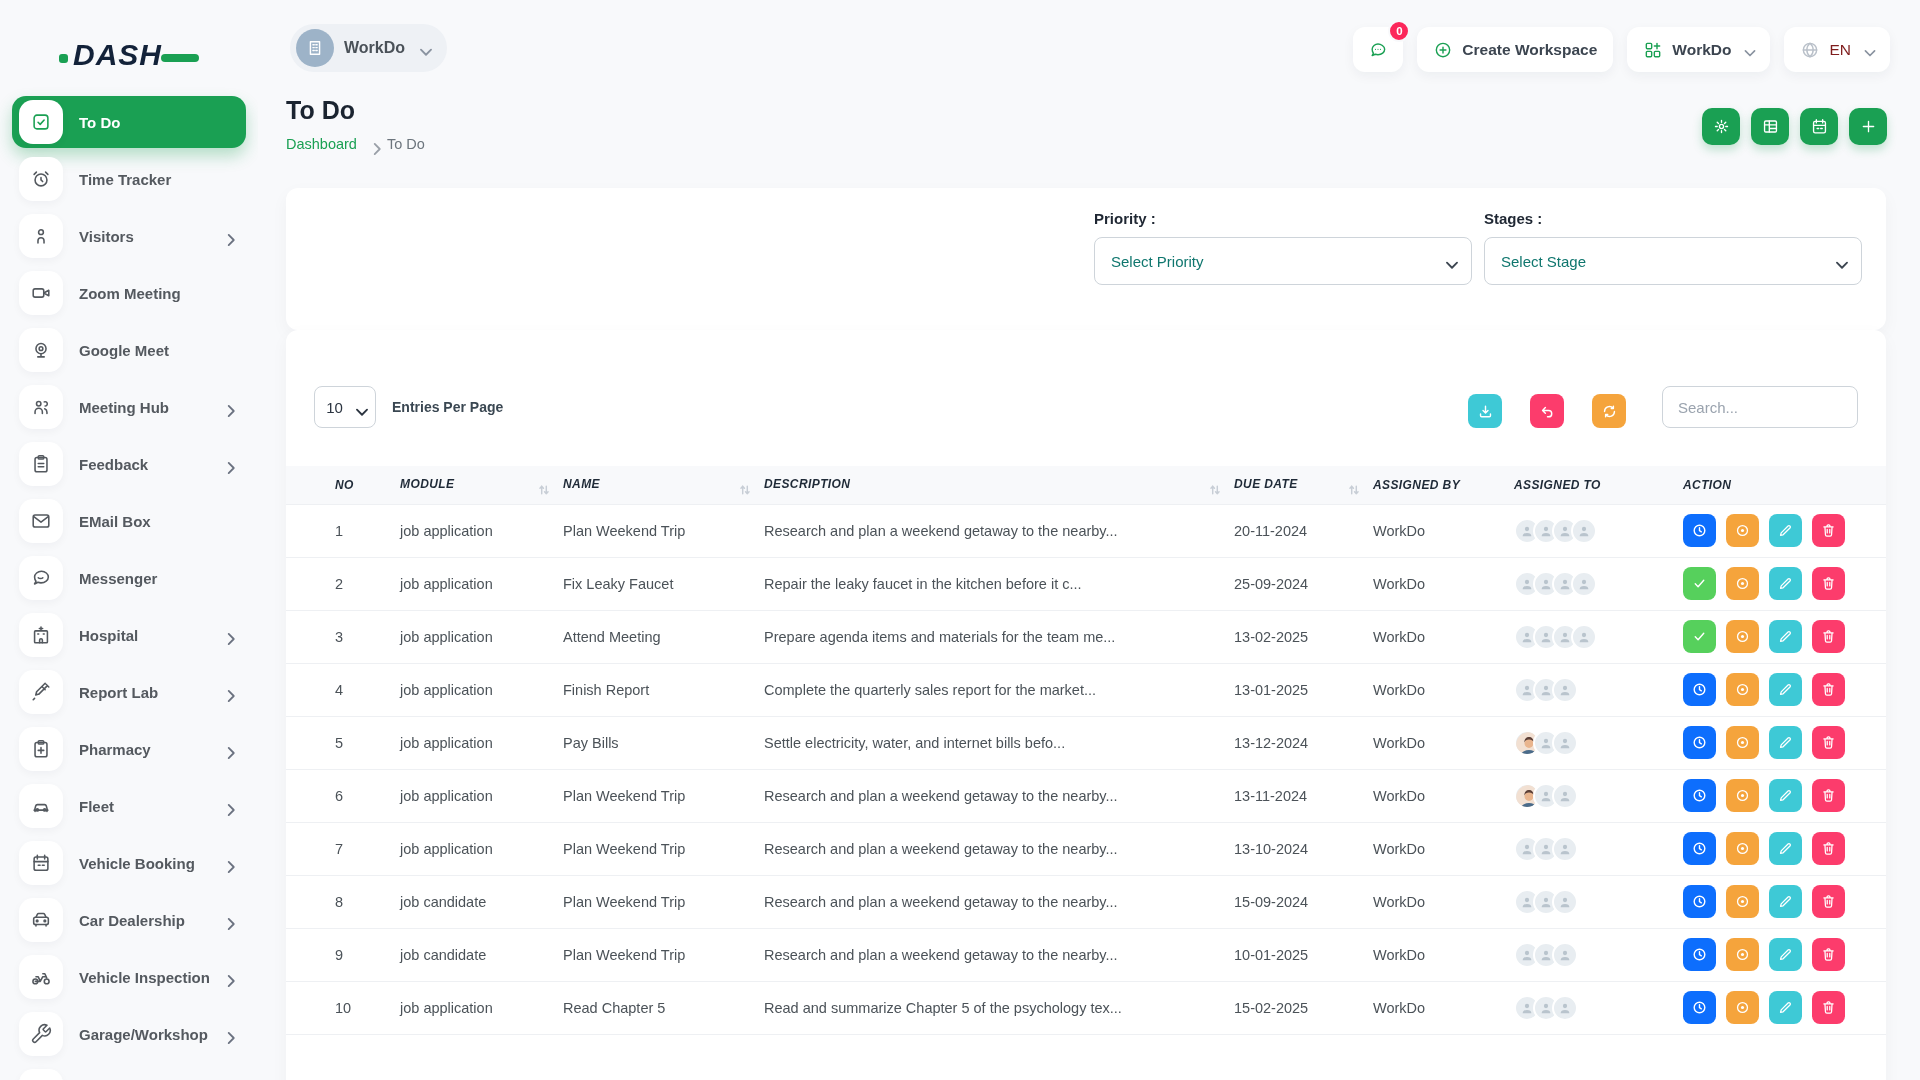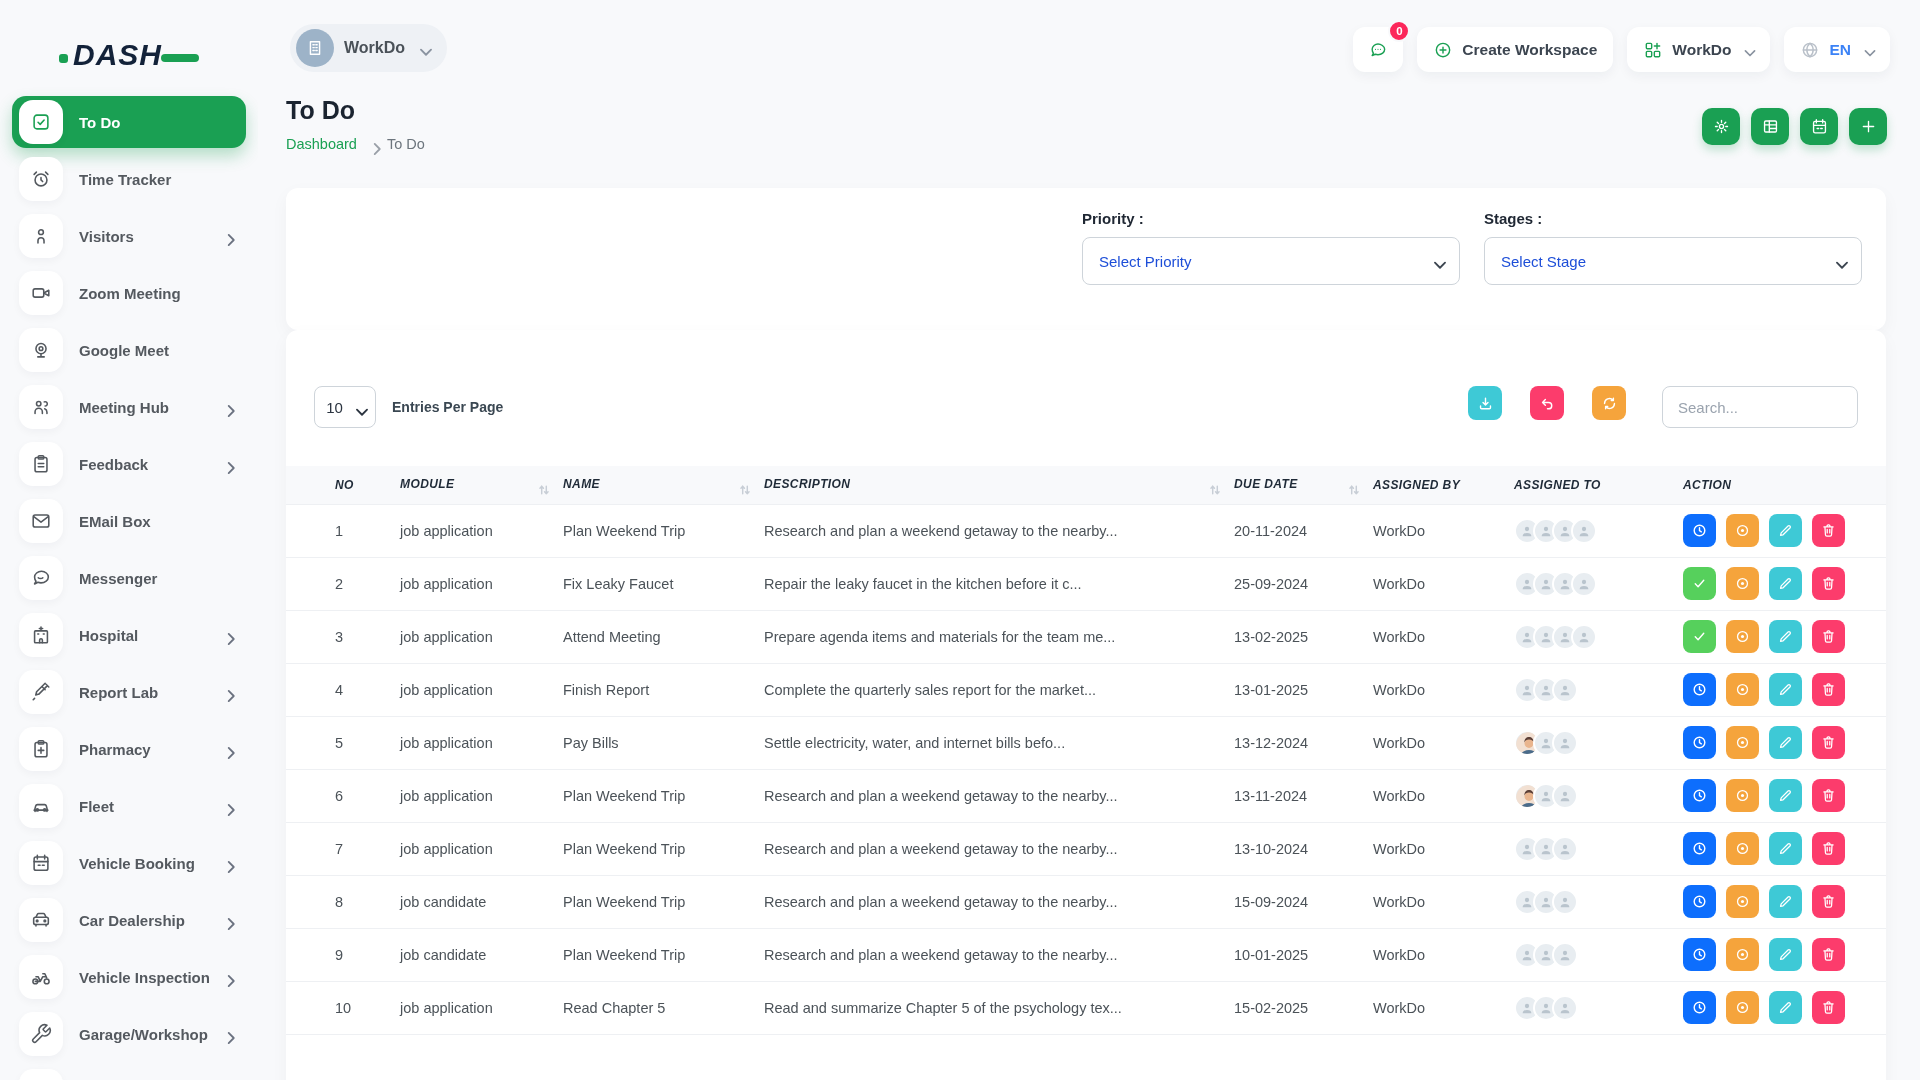--- a/index.html
+++ b/index.html
@@ -16,21 +16,21 @@
   .ws-pill { margin-left:32px; height:48px; background:#eef1f5; border-radius:26px; display:flex; align-items:center; padding:0 18px 0 6px; gap:10px; cursor:pointer; }
   .ws-avatar { width:38px; height:38px; border-radius:50%; background:#9db3c8; display:grid; place-items:center; color:#fff; }
   .ws-avatar .ic { width:20px; height:20px; }
   .ws-name { font-size:16px; color:#4a5158; font-weight:600; }
   .chev { width:14px; height:14px; color:#8a93a0; }
   .top-right { margin-left:auto; display:flex; align-items:center; gap:14px; padding-right:30px; }
   .top-btn { background:#fff; border:none; border-radius:12px; height:45px; display:flex; align-items:center; gap:9px; padding:0 16px; box-shadow:0 4px 12px rgba(20,30,60,.05); font-size:15.5px; color:#3c4550; font-weight:600; cursor:pointer; position:relative; }
   .top-btn .ic { width:20px; height:20px; }
   .msg-btn { width:50px; justify-content:center; padding:0; color:#1aa053; }
   .badge { position:absolute; top:-7px; right:-7px; min-width:22px; height:22px; border-radius:11px; background:#fc275a; color:#fff; font-size:11.5px; font-weight:700; display:grid; place-items:center; border:2px solid #f8f9fb; }
-  .green-txt { color:#3b82f6; font-weight:700; }
+  .green-txt { color:#7f1d1d; font-weight:400; }
   .gicon { color:#1aa053; }
   .gray-icon { color:#b9c0c9; }
 
   
   .sidebar { position:absolute; top:72px; left:0; width:258px; bottom:0; padding:24px 12px 0 12px; overflow:hidden; }
   .side-item { height:52px; margin-bottom:5px; display:flex; align-items:center; padding-left:7px; border-radius:14px; cursor:pointer; }
   .side-tile { width:44px; height:44px; background:#fff; border-radius:14px; display:grid; place-items:center; color:#54595f; box-shadow:0 3px 8px rgba(20,30,60,.04); flex:none; }
   .side-label { font-size:15px; font-weight:600; color:#54595f; margin-left:16px; white-space:nowrap; }
   .side-item .chev { margin-left:auto; margin-right:12px; color:#6b7280; }
   .side-item.active { background:#1aa053; box-shadow:0 8px 16px rgba(26,160,83,.30); }
@@ -42,32 +42,32 @@
   .breadcrumb { position:absolute; left:286px; top:136px; display:flex; align-items:center; gap:9px; font-size:14.5px; }
   .bc-link { color:#1aa053; cursor:pointer; }
   .bc-sep { color:#9aa0a8; width:12px; height:12px; }
   .bc-current { color:#6c757d; }
   .head-btns { position:absolute; right:33px; top:108px; display:flex; gap:11px; }
   .sq-btn { width:38px; height:37px; border:none; border-radius:10px; background:#1aa053; color:#fff; display:grid; place-items:center; cursor:pointer; box-shadow:0 5px 10px rgba(26,160,83,.25); }
   .sq-btn .ic { width:19px; height:19px; }
 
   
   .card { position:absolute; left:286px; right:34px; background:#fff; border-radius:12px; box-shadow:0 6px 18px rgba(23,31,55,.04); }
-  .filter-card { top:188px; height:142px; display:flex; justify-content:flex-end; gap:24px; padding:22px 24px; }
+  .filter-card { top:188px; height:142px; display:flex; justify-content:flex-end; gap:12px; padding:22px 24px; }
   .fgroup { width:378px; }
   .flabel { font-size:15px; color:#1f2733; font-weight:600; margin-bottom:10px; }
-  .selectbox { height:48px; border:1px solid #ced4da; border-radius:8px; display:flex; align-items:center; padding:0 16px; font-size:15px; color:#1d4ed8; cursor:pointer; background:#fff; }
+  .selectbox { height:48px; border:1px solid #ced4da; border-radius:8px; display:flex; align-items:center; padding:0 16px; font-size:15px; color:#0f766e; cursor:pointer; background:#fff; }
   .selectbox .chev { margin-left:auto; color:#3c4550; }
 
   .table-card { top:330px; height:810px; padding-top:56px; }
   .controls { display:flex; align-items:center; padding:0 28px; }
   .epp-select { width:62px; height:42px; border:1px solid #ced4da; border-radius:8px; display:flex; align-items:center; justify-content:center; gap:8px; font-size:15px; color:#2b3440; cursor:pointer; }
   .epp-select .chev { color:#2b3440; width:13px; height:13px; }
   .epp-label { margin-left:16px; font-size:14px; color:#3a4752; font-weight:600; }
-  .ctr-right { margin-left:auto; display:flex; align-items:flex-start; gap:28px; }
+  .ctr-right { margin-left:auto; display:flex; align-items:flex-end; gap:28px; }
   .mini-btn { width:34px; height:34px; border:none; border-radius:8px; color:#fff; display:grid; place-items:center; cursor:pointer; }
   .mini-btn .ic { width:17px; height:17px; }
   .btn-cyan { background:#3ec9d6; }
   .btn-pink { background:#fc3c6c; }
   .btn-orange { background:#f5a43c; }
   .search-input { width:196px; height:42px; margin-left:8px; border:1px solid #ced4da; border-radius:8px; padding:0 15px; font-size:15px; color:#3a4752; outline:none; font-family:inherit; }
   .search-input::placeholder { color:#9aa3ae; }
 
   table { border-collapse:collapse; table-layout:fixed; width:100%; margin-top:38px; }
   thead tr { background:#f8f9fb; height:38px;font-style:italic; }

